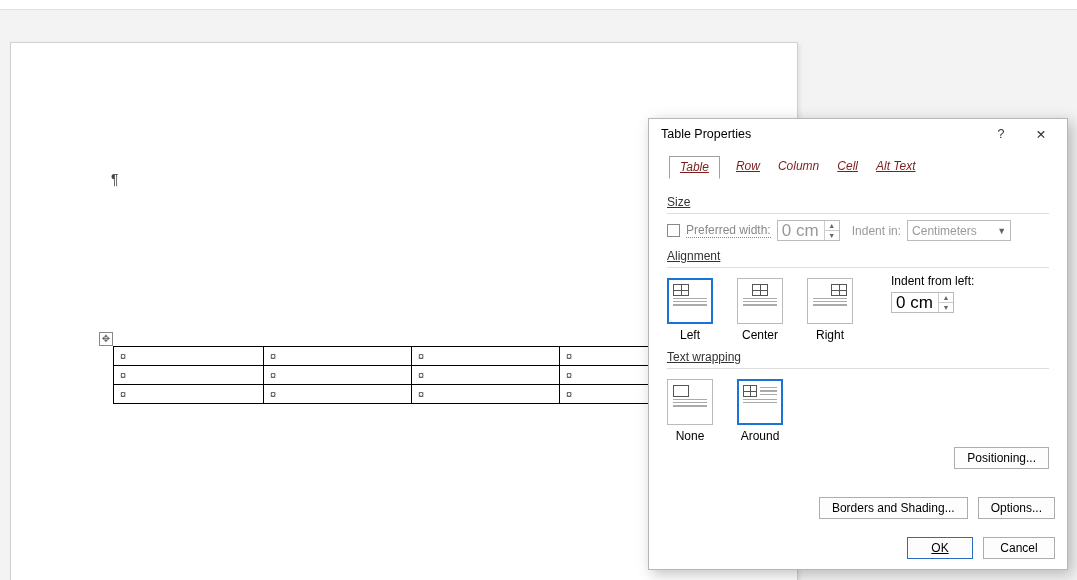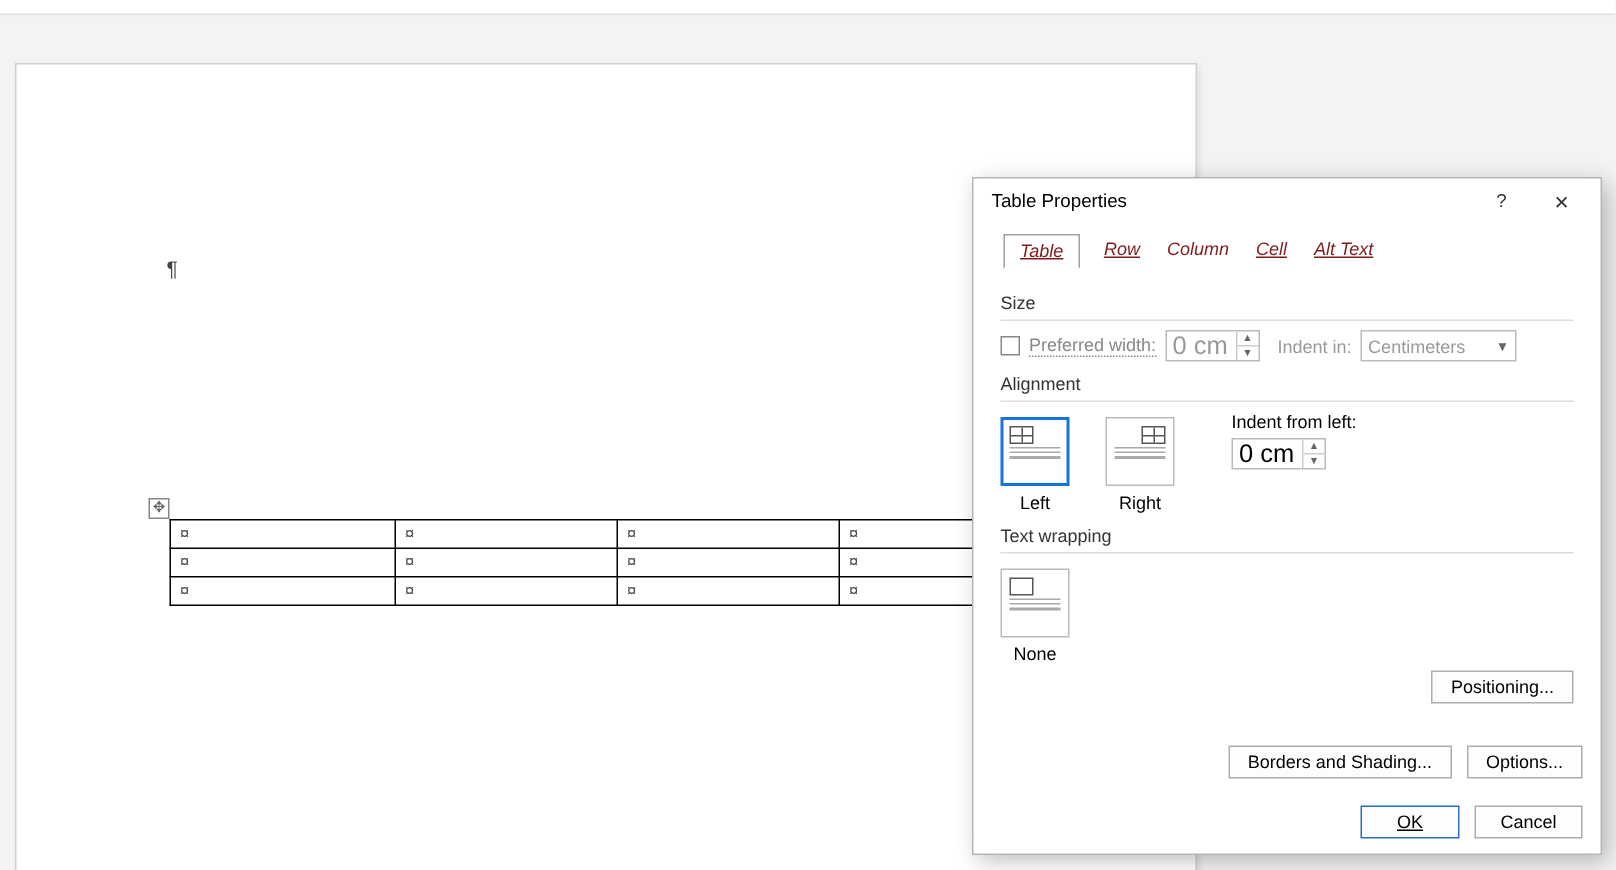--- a/index.html
+++ b/index.html
@@ -95,21 +95,21 @@
     background: #fff;
   }
   .tabstrip-border {
     margin: 0 14px;
     border-bottom: 1px solid #a0a0a0;
     position: relative; top: -1px;
     z-index: -1;
   }
 
   .panel { padding: 8px 18px 0 18px; }
-  .section-label { font-size: 12px; color: #333; margin: 8px 0 4px 0; }
+  .section-label { font-size: 12px; color: #333; margin: 8px 0 4px 0; text-decoration: underline; }
   .section-line {
     height: 0; border-top: 1px solid #ddd;
     margin: 0 0 6px 0;
   }
 
   .row { display: flex; align-items: center; gap: 6px; }
   .checkbox {
     width: 13px; height: 13px; border: 1px solid #888; background: #fff;
   }
   .dotted-label { border-bottom: 1px dotted #888; color: #888; }
@@ -276,20 +276,31 @@
               <span class="line"></span>
                 <span class="line"></span>
                 <span class="line"></span>
             </div>
           </div>
           <span class="align-label">Left</span>
         </div>
         <div class="align-col">
           <div class="align-box">
             <div class="align-icon">
+              <span class="tbl center"></span>
+              <span class="line"></span>
+                <span class="line"></span>
+                <span class="line"></span>
+            </div>
+          </div>
+          <span class="align-label">Center</span>
+        </div>
+        <div class="align-col">
+          <div class="align-box">
+            <div class="align-icon">
               <span class="tbl right"></span>
               <span class="line"></span>
                 <span class="line"></span>
                 <span class="line"></span>
             </div>
           </div>
           <span class="align-label">Right</span>
         </div>
       </div>
       <div class="indent-block">
@@ -312,20 +323,40 @@
           <div class="align-box">
             <div class="wrap-icon">
               <span class="tbl left" style="width:16px;height:12px;border:1.2px solid #555;position:relative;align-self:flex-start;"></span>
               <span style="height:1.2px;background:#aaa;"></span>
               <span style="height:1.2px;background:#aaa;"></span>
               <span style="height:1.2px;background:#aaa;"></span>
             </div>
           </div>
           <span class="align-label">None</span>
         </div>
+        <div class="align-col">
+          <div class="align-box selected">
+            <div class="wrap-icon">
+              <div class="rowflex">
+                <span style="width:14px;height:12px;border:1.2px solid #555;position:relative;">
+                  <span style="position:absolute;left:0;right:0;top:50%;height:1px;background:#555;"></span>
+                  <span style="position:absolute;top:0;bottom:0;left:50%;width:1px;background:#555;"></span>
+                </span>
+                <div class="lines">
+                    <span></span>
+                    <span></span>
+                    <span></span>
+                  </div>
+              </div>
+              <span style="height:1.2px;background:#aaa;"></span>
+              <span style="height:1.2px;background:#aaa;"></span>
+            </div>
+          </div>
+          <span class="align-label">Around</span>
+        </div>
       </div>
       <div style="flex:1;"></div>
     </div>
     <div class="positioning-row">
       <div class="btn">Positioning...</div>
     </div>
 
   </div>
 
   <div class="dialog-bottom">

